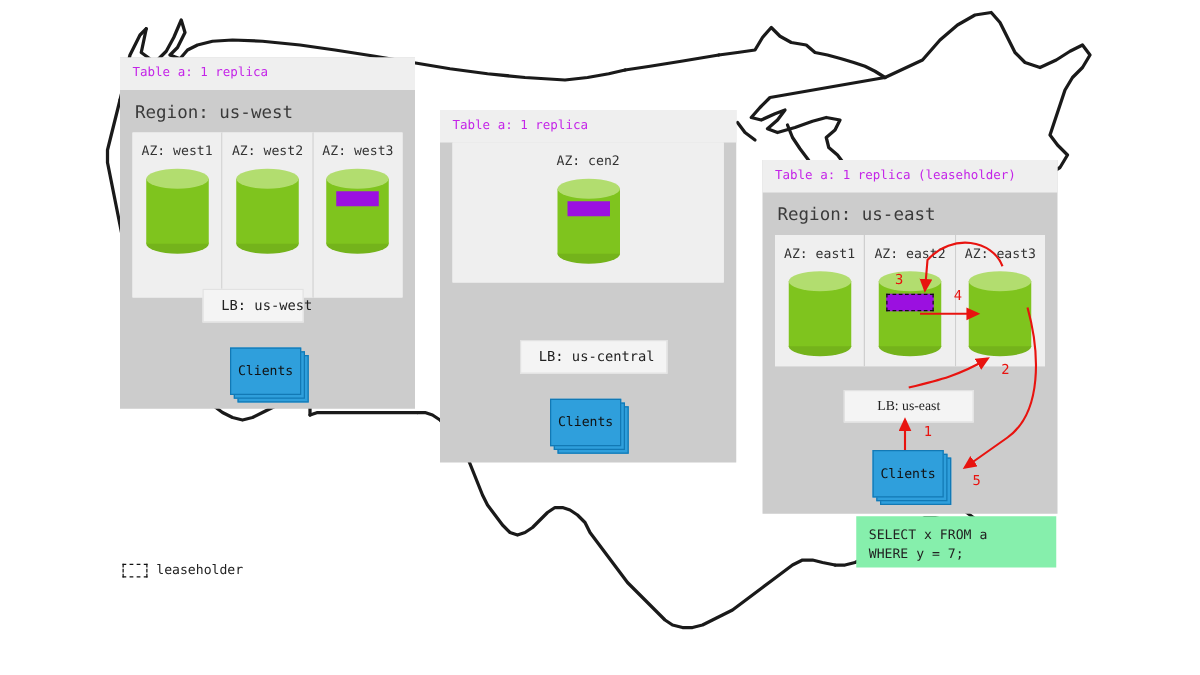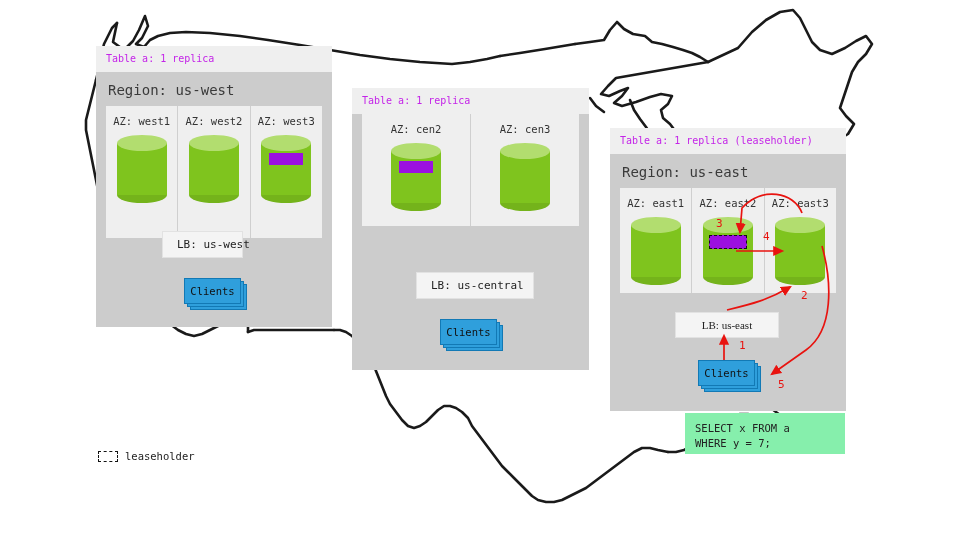--- a/index.html
+++ b/index.html
@@ -105,21 +105,21 @@
   }
 
   
   .clients {
     position: absolute;
     width: 60px; height: 24px;
     z-index: 6;
   }
   .clients .card {
     position: absolute;
-    width: 57px; height: 26px;
+    width: 57px; height: 38px;
     background: #2f9fdc;
     border: 1px solid #1279b5;
   }
   .clients .c3 { left: 6px; top: 6px; }
   .clients .c2 { left: 3px; top: 3px; }
   .clients .c1 {
     left: 0px; top: 0px;
     display:flex; align-items:center; justify-content:center;
     font-size: 10.5px; color:#111;
   }
@@ -264,28 +264,20 @@
     <div class="az-row" style="height:112px;">
       <div class="az">
         <div class="az-label">AZ: cen2</div>
         <div class="cyl">
           <div class="cyl-bottom"></div>
           <div class="cyl-body"></div>
           <div class="cyl-top"></div>
           <div class="replica"></div>
         </div>
       </div>
-      <div class="az">
-        <div class="az-label">AZ: cen3</div>
-        <div class="cyl">
-          <div class="cyl-bottom"></div>
-          <div class="cyl-body"></div>
-          <div class="cyl-top"></div>
-        </div>
-      </div>
     </div>
     <div class="lb" style="left:64px; top:184px; width:118px;">LB: us-central</div>
     <div class="clients" style="left:88px; top:231px;">
       <div class="card c3"></div>
       <div class="card c2"></div>
       <div class="card c1">Clients</div>
     </div>
   </div>
 
   <div class="region" style="left:610px; top:128px; width:236px; height:283px;">

